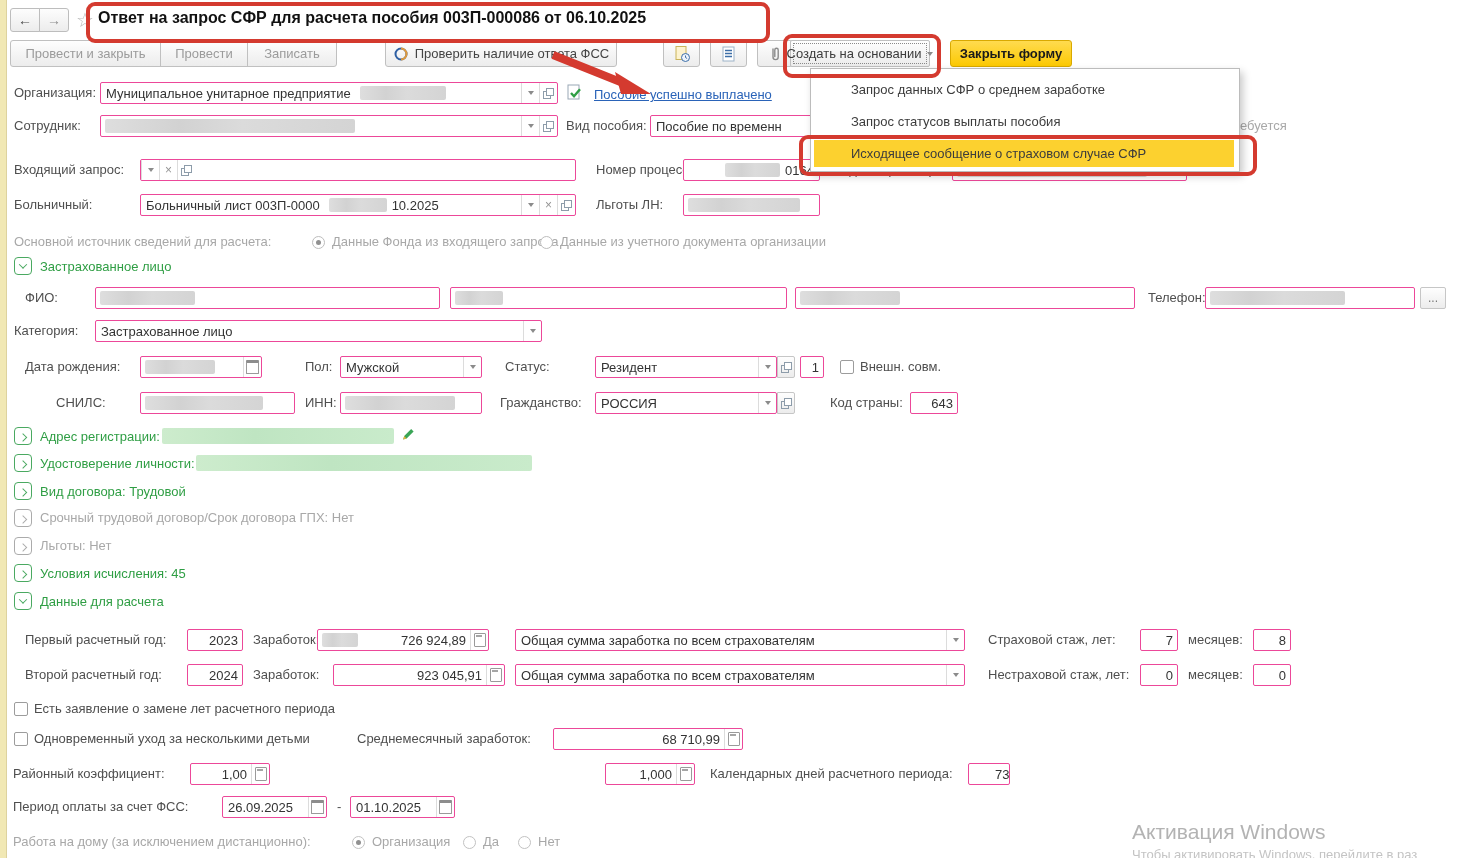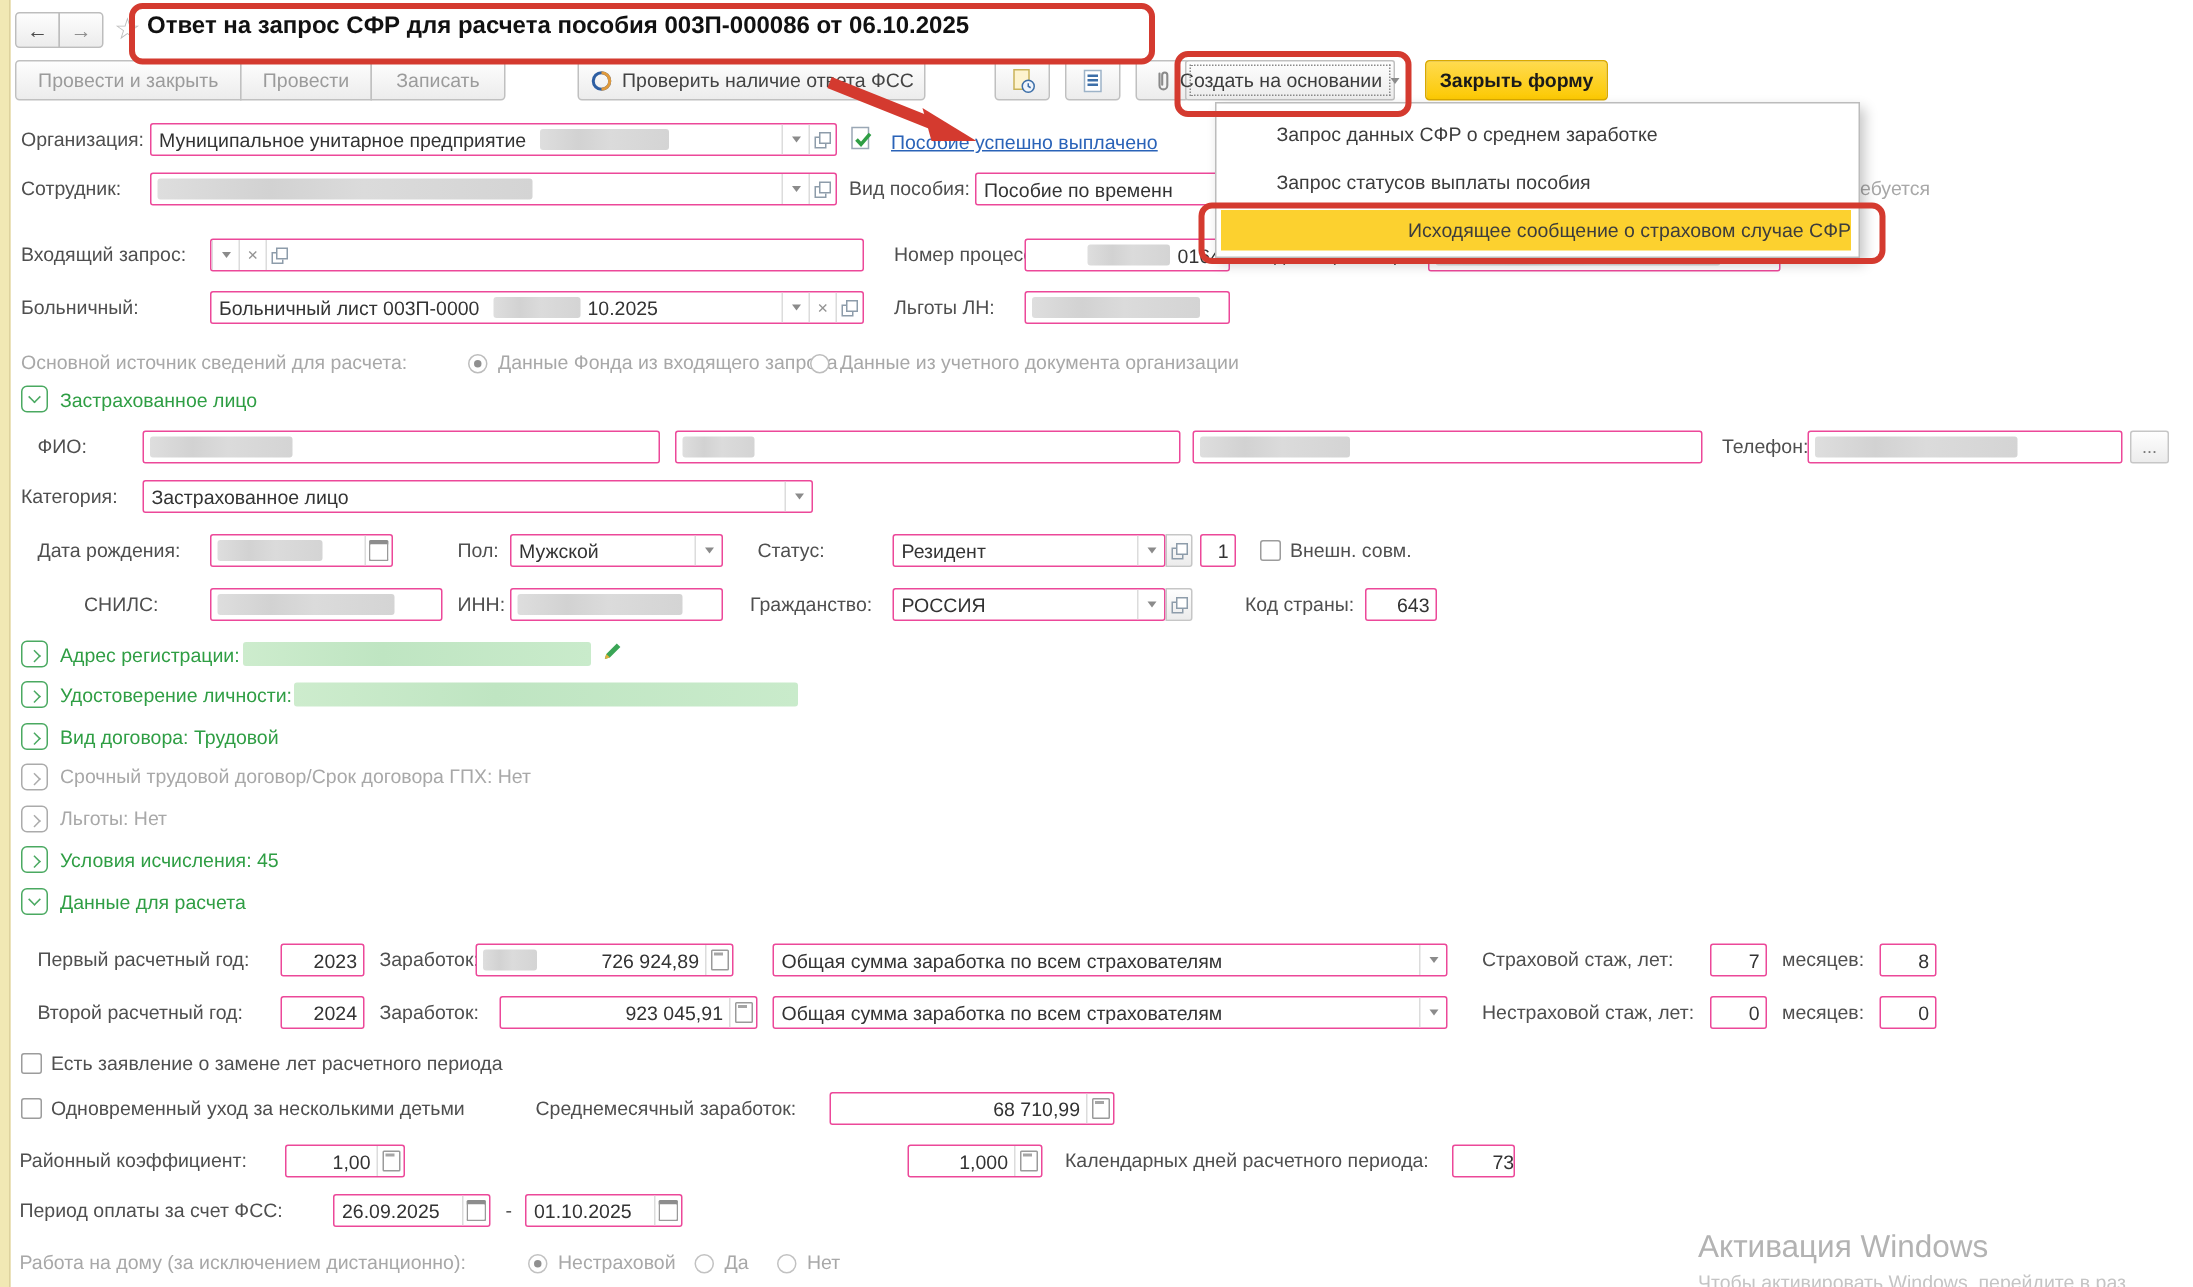--- a/index.html
+++ b/index.html
@@ -443,28 +443,28 @@
   <div class="lbl" style="left:337px;top:796px;">-</div>
   <div class="inp" style="left:350px;top:796px;width:105px;">
     <span class="val grow">01.10.2025</span>
     <span class="cell">
         <span class="icon-cal"></span>
       </span>
   </div>
 
   <div class="lbl dis" style="left:13px;top:831px;">Работа на дому (за исключением дистанционно):</div>
   <span class="rad sel" style="left:352px;top:836px;border-color:#c2c2c2;"></span>
-  <div class="lbl dis" style="left:372px;top:831px;">Нестраховой</div>
+  <div class="lbl dis" style="left:372px;top:831px;">Организация</div>
   <span class="rad" style="left:463px;top:836px;border-color:#c2c2c2;"></span>
   <div class="lbl dis" style="left:483px;top:831px;">Да</div>
   <span class="rad" style="left:518px;top:836px;border-color:#c2c2c2;"></span>
   <div class="lbl dis" style="left:538px;top:831px;">Нет</div>
 
   <div class="wm1">Активация Windows</div>
   <div class="wm2">Чтобы активировать Windows, перейдите в раз</div>
 
   <div class="menu">
     <div class="mi" style="top:7px;">Запрос данных СФР о среднем заработке</div>
     <div class="mi" style="top:39px;">Запрос статусов выплаты пособия</div>
-    <div class="mi hl" style="top:71px;text-align:right;">Исходящее сообщение о страховом случае СФР</div>
+    <div class="mi hl" style="top:71px;">Исходящее сообщение о страховом случае СФР</div>
   </div>
   <div class="ann" style="left:799px;top:135px;width:450px;height:33px;"></div>
 </div>
 
 </body></html>

